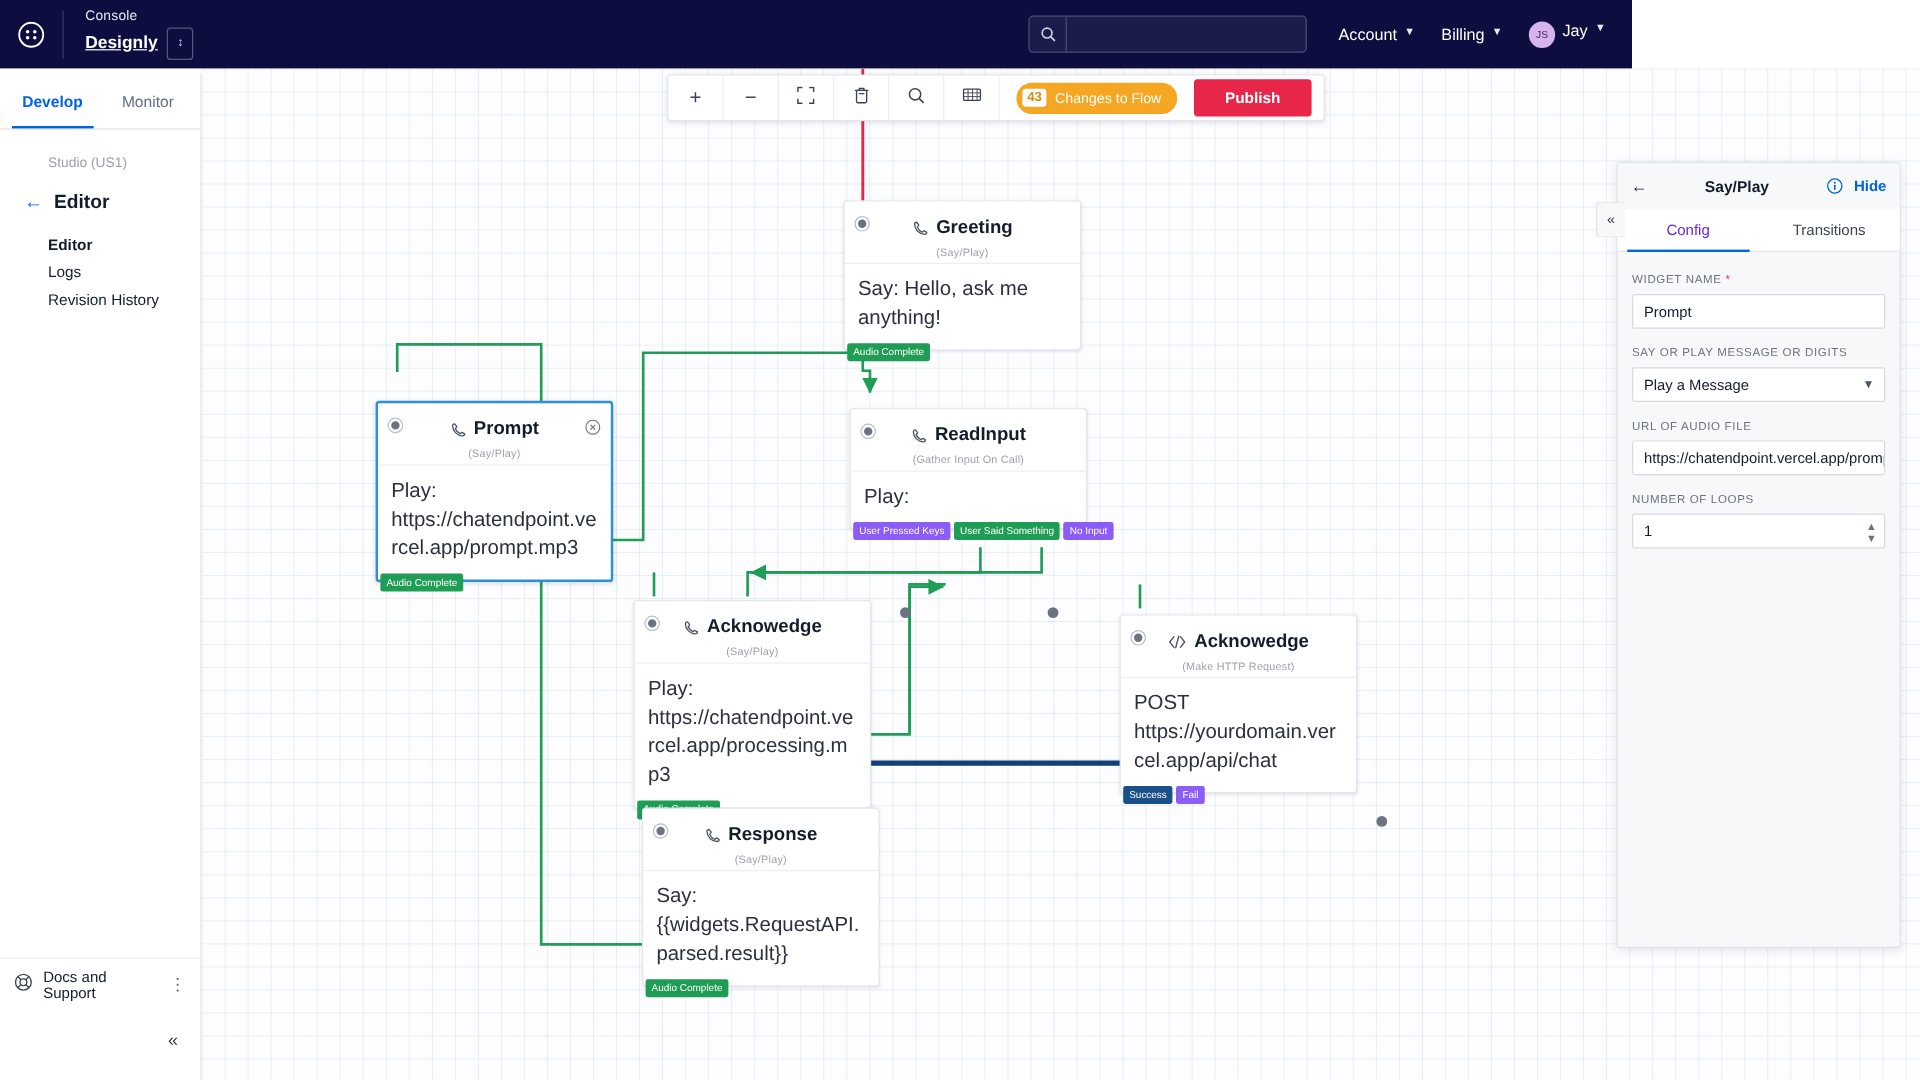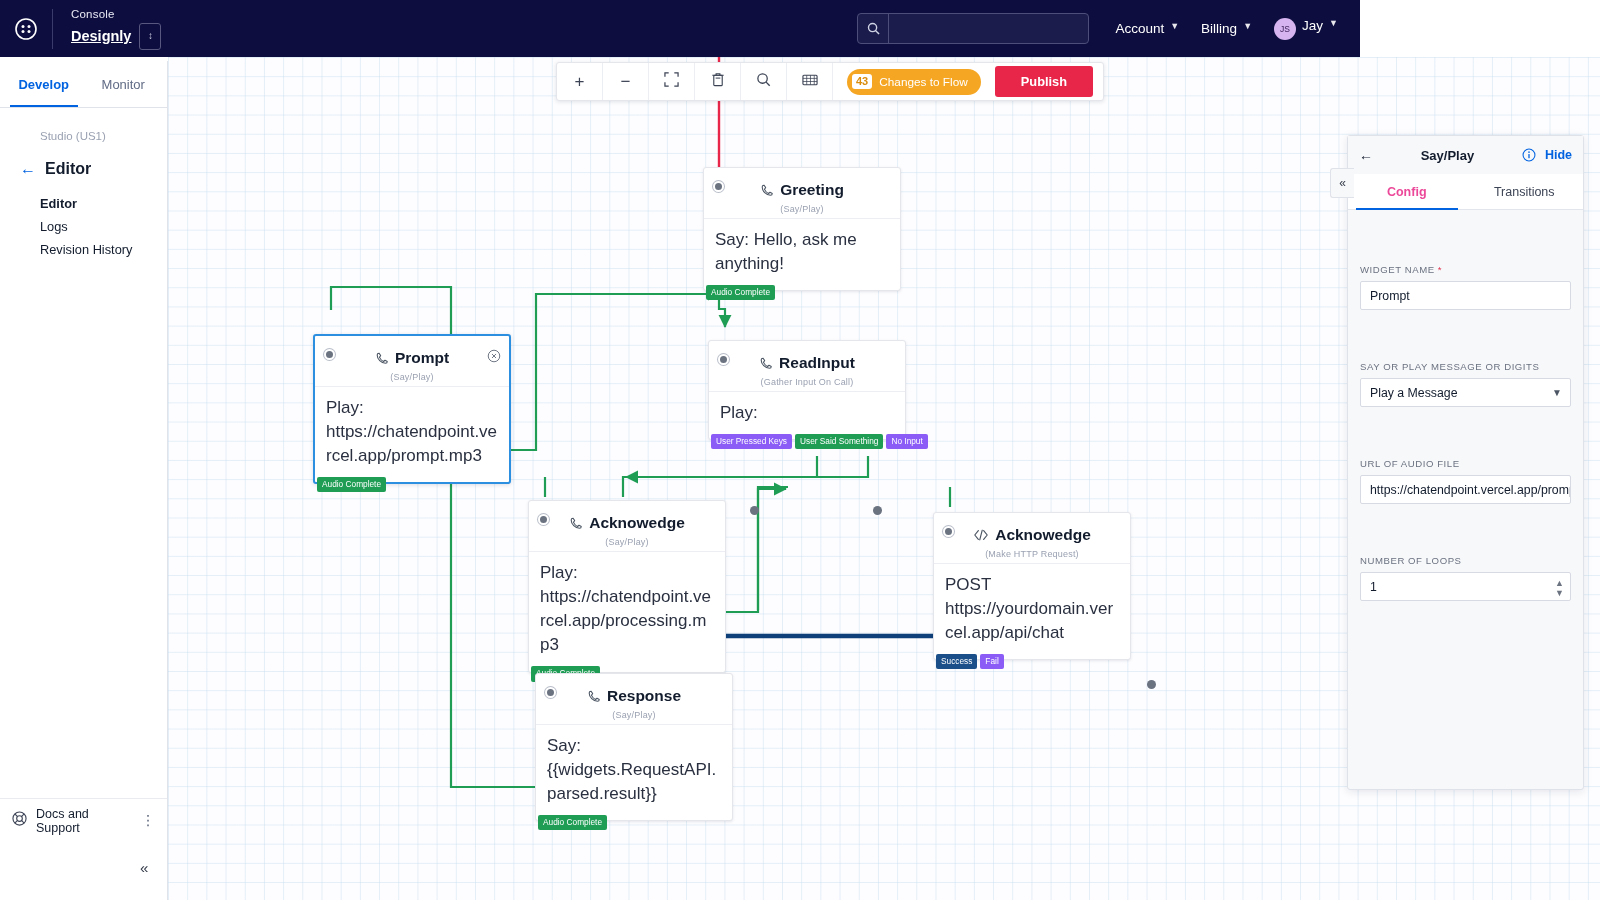--- a/index.html
+++ b/index.html
@@ -125,24 +125,24 @@
   }
   #panel-head { height: 38px; display: flex; align-items: center; padding: 0 11px; background: #f7f8fa; }
   #panel-back { color: #121c2d; font-size: 14px; }
   #panel-title { flex: 1; text-align: center; font-size: 13px; font-weight: bold; color: #121c2d; }
   #panel-info { color: #0263e0; margin-right: 9px; display: flex; }
   #panel-hide { color: #0263e0; font-size: 12.5px; font-weight: bold; }
   #panel-tabs { display: flex; background: #fff; border-bottom: 1px solid #e3e5ec; }
   .ptab {
     flex: 1; text-align: center; font-size: 12.5px; color: #3c4354; padding: 11px 0 10px; position: relative;
   }
-  .ptab.active { color: #ec4899; font-weight: bold; text-align: center; }
+  .ptab.active { color: #6d28d9; font-weight: normal; text-align: center; }
   .ptab.active::after { content: ""; position: absolute; left: 8px; right: 8px; bottom: -1px; height: 2.5px; background: #0263e0; }
   #panel-body { flex: 1; padding: 18px 12px 0; overflow: hidden; }
-  .field-label { font-size: 9.6px; color: #6b7280; letter-spacing: .55px; margin-bottom: 6px; margin-top: 36px; }
+  .field-label { font-size: 9.6px; color: #6b7280; letter-spacing: .55px; margin-bottom: 6px; }
   .req { color: #e02e4a; }
   .field-input {
     width: 100%; height: 29px; background: #fff; border: 1px solid #d7dae2; border-radius: 2px;
     font-size: 12.3px; color: #121c2d; padding: 0 9px; font-family: inherit; outline: none;
     display: flex; align-items: center; overflow: hidden; white-space: nowrap;
   }
   .field-gap { height: 15px; }
   .select-wrap { position: relative; }
   .select-wrap .chev { position: absolute; right: 9px; top: 9px; color: #4b5563; font-size: 10px; }
   .stepper { position: absolute; right: 7px; top: 7px; color: #6b7280; font-size: 9px; line-height: 1.1; text-align: center; }

